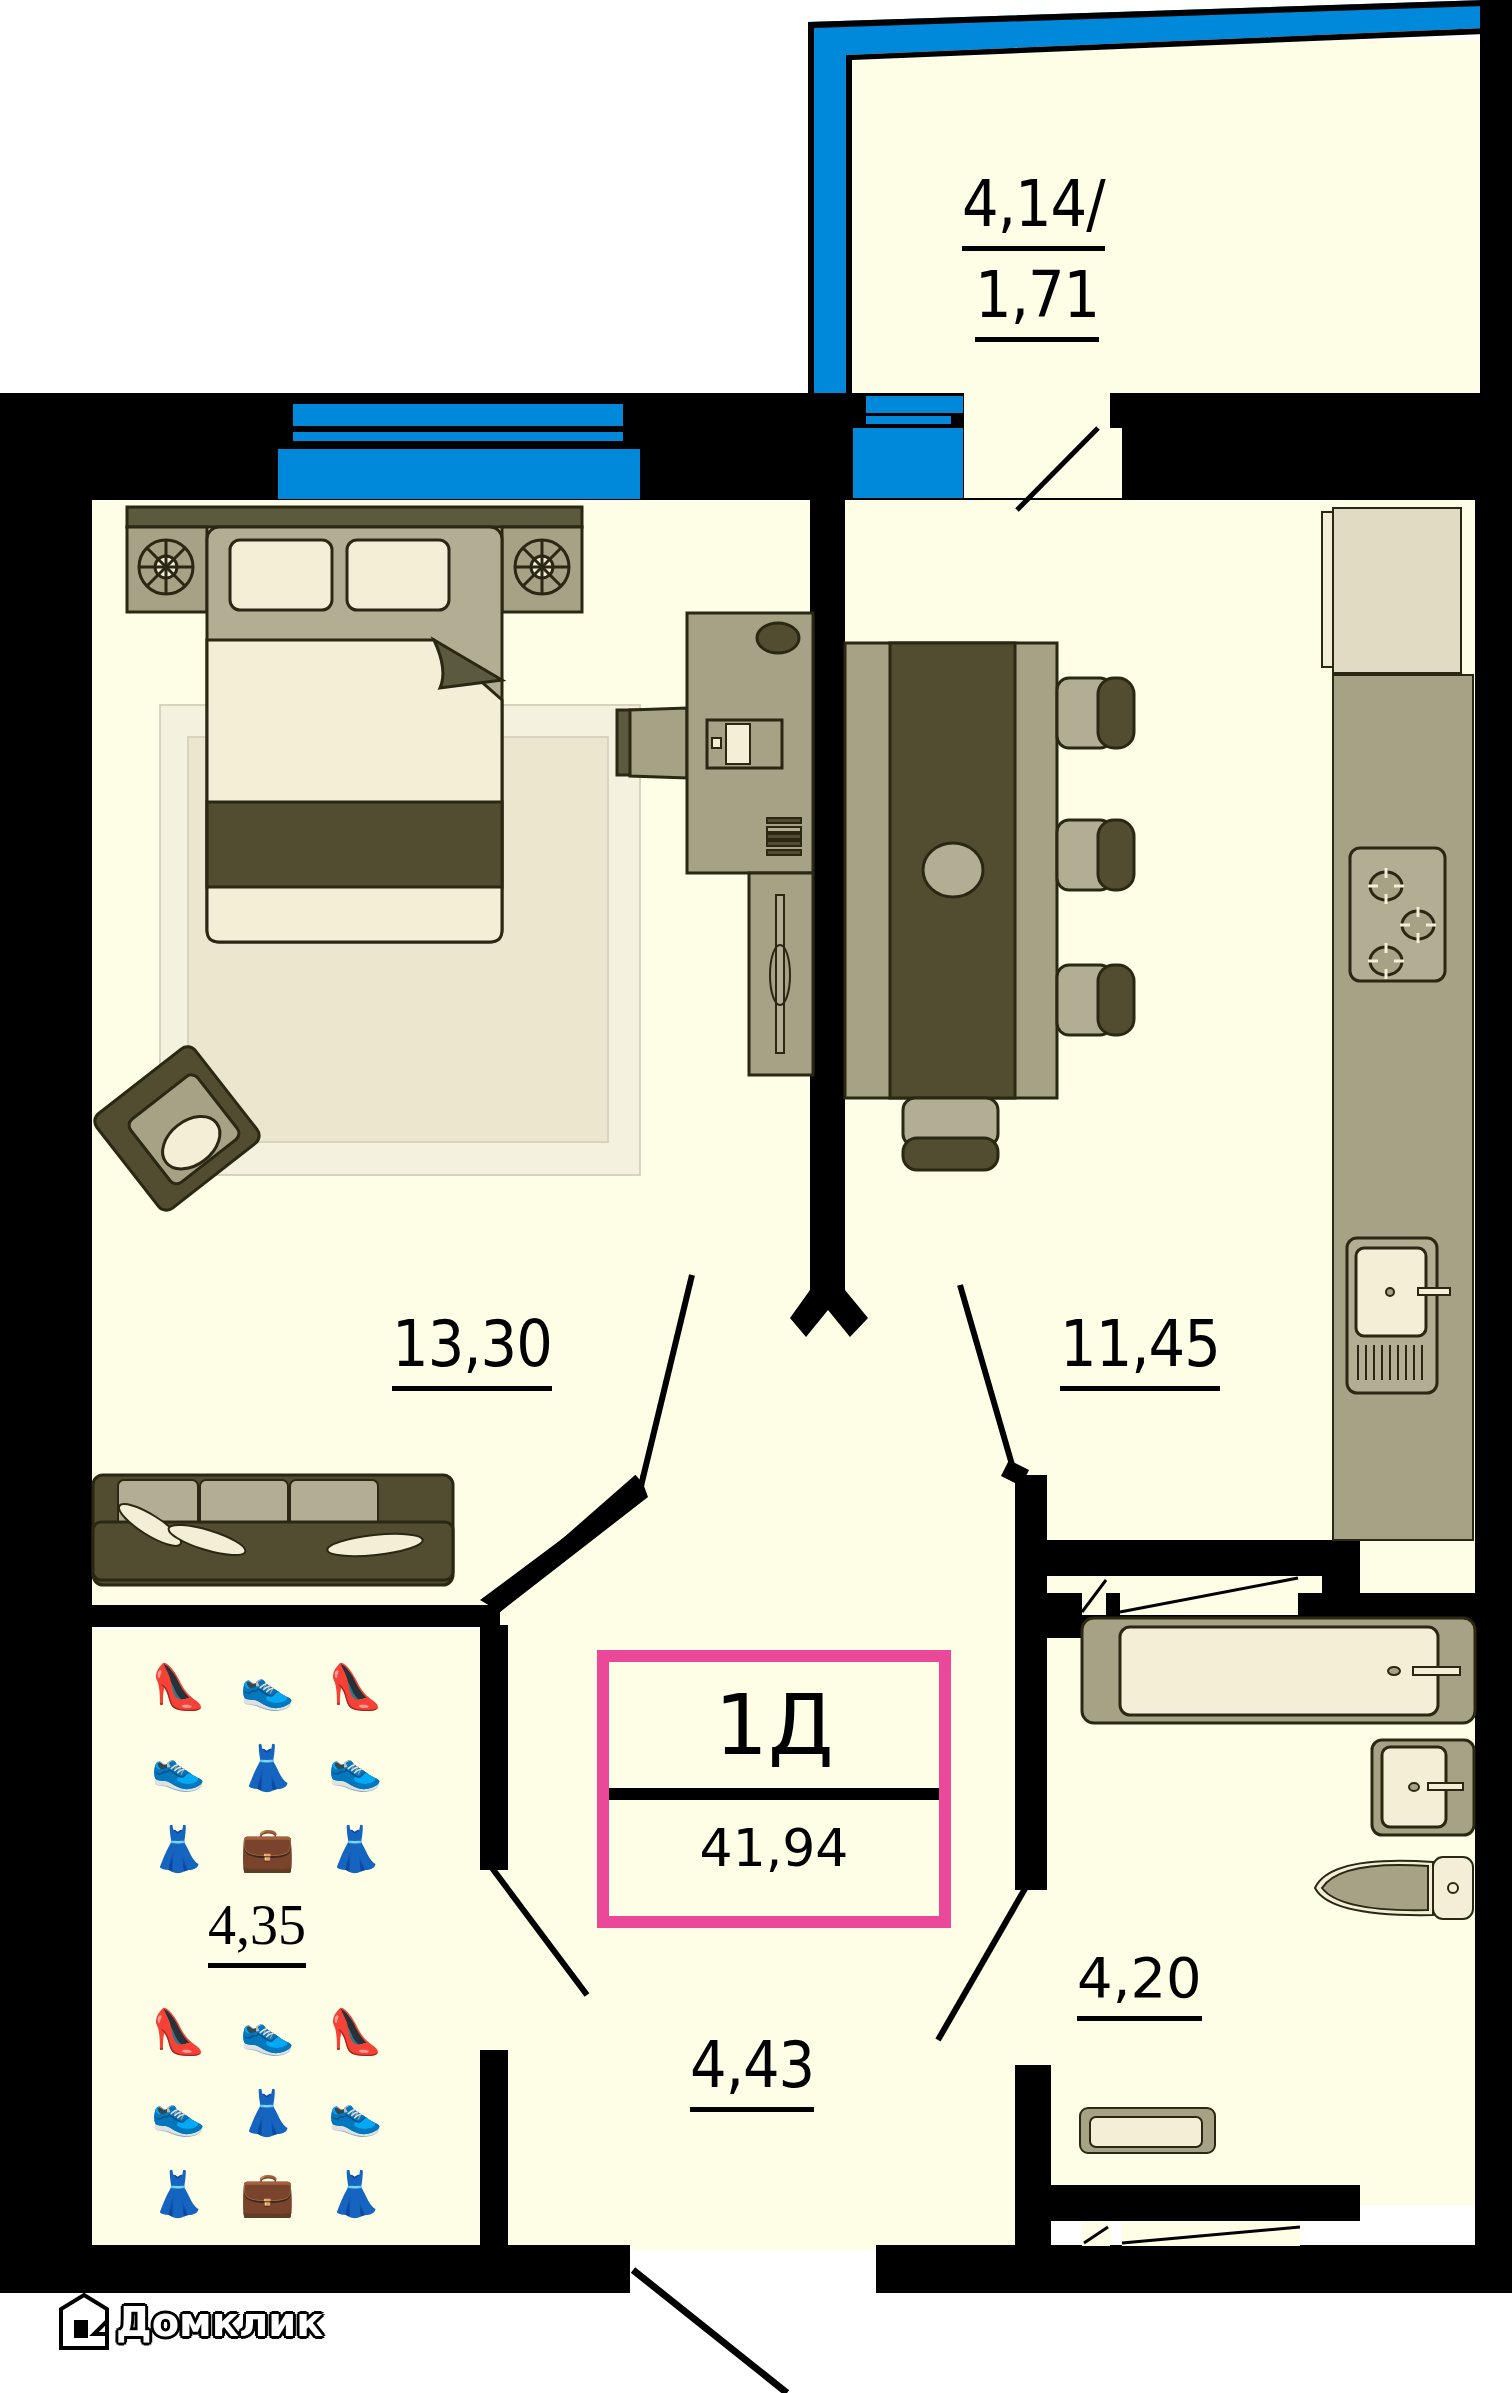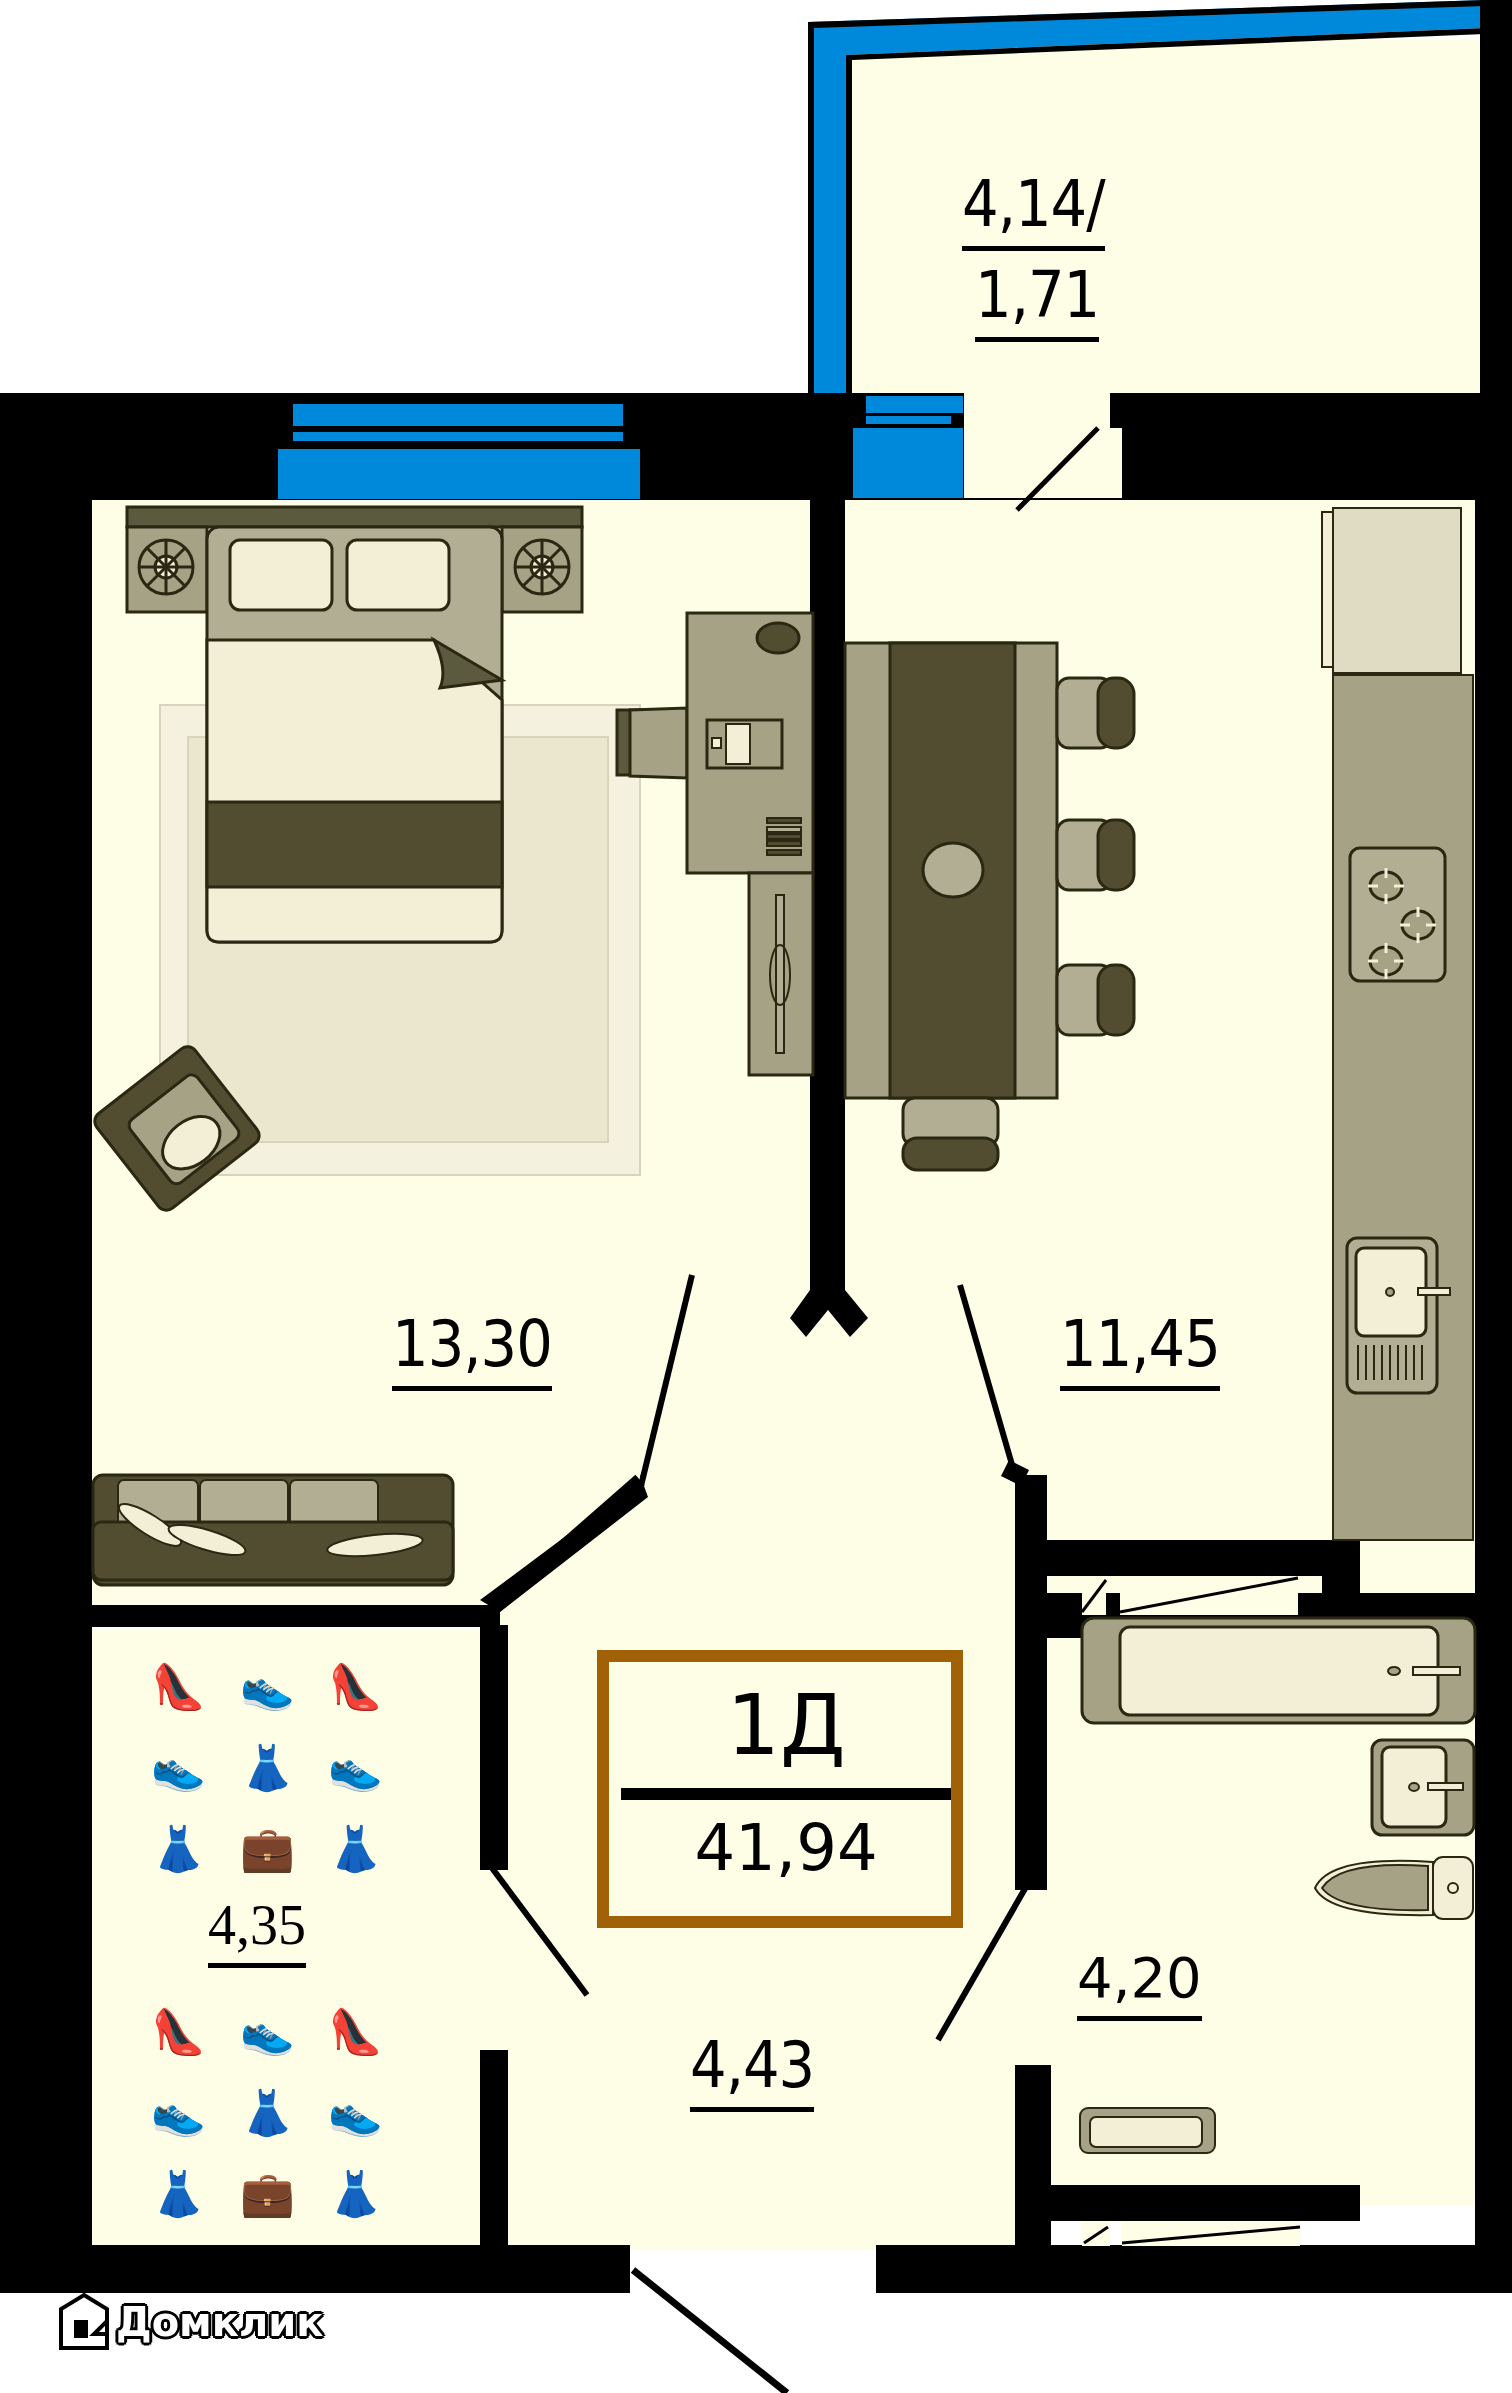--- a/index.html
+++ b/index.html
@@ -4,21 +4,21 @@
 <style>
   html,body{margin:0;padding:0;}
   body{width:1512px;height:2393px;background:#ffffff;position:relative;overflow:hidden;font-family:"DejaVu Sans",sans-serif;}
   .abs{position:absolute;}
   .wall{position:absolute;background:#000;}
   .floor{position:absolute;background:#fefde6;}
   .blue{position:absolute;background:#0089db;}
   .label{position:absolute;font-family:"DejaVu Sans Condensed","DejaVu Sans",sans-serif;font-size:64px;color:#000;line-height:1;letter-spacing:-1px;border-bottom:5px solid #000;padding-bottom:10px;white-space:nowrap;}
   .label.wide{font-family:"DejaVu Sans",sans-serif;letter-spacing:0;}
   svg{position:absolute;left:0;top:0;}
-  .box{position:absolute;border:12px solid #a16207;background:#fefde6;padding-left:12px;}
+  .box{position:absolute;border:12px solid #ec4899;background:#fefde6;}
   .box .row{display:flex;align-items:center;justify-content:center;font-family:"DejaVu Sans",sans-serif;color:#000;}
   .logo{position:absolute;display:flex;align-items:center;gap:6px;}
   .logo-text{font-family:"DejaVu Sans",sans-serif;font-weight:bold;font-size:40px;color:#fff;
     text-shadow:-2px -2px 0 #000,2px -2px 0 #000,-2px 2px 0 #000,2px 2px 0 #000,0 3px 0 #000,3px 0 0 #000,-3px 0 0 #000,0 -3px 0 #000;}
 </style>
 </head>
 <body>
 
 <div class="floor" style="left:830px;top:40px;width:655px;height:355px;"></div>
 <svg width="1512" height="2393">
@@ -263,21 +263,21 @@
 <div class="label" style="left:962px;top:172px;">4,14/</div>
 <div class="label" style="left:975px;top:263px;">1,71</div>
 <div class="label" style="left:392px;top:1312px;">13,30</div>
 <div class="label" style="left:1060px;top:1312px;">11,45</div>
 <div class="label wide" style="left:208px;top:1897px;font-size:56px;font-family:Liberation Serif, serif;">4,35</div>
 <div class="label" style="left:690px;top:2033px;">4,43</div>
 <div class="label wide" style="left:1077px;top:1950px;font-size:56px;">4,20</div>
 
 <div class="box" style="left:597px;top:1650px;width:330px;height:254px;">
   <div class="row" style="height:126px;font-size:84px;border-bottom:12px solid #000;">1Д</div>
-  <div class="row" style="height:96px;font-size:64px;text-align:right;">41,94</div>
+  <div class="row" style="height:96px;font-size:52px;text-align:right;">41,94</div>
 </div>
 
 <div class="logo" style="left:58px;top:2292px;align-items:center;">
   <svg width="52" height="60" viewBox="0 0 52 60" style="position:static;">
     <path d="M26,3 L49,17 L49,42 L36,42 L49,29 L49,56 L3,56 L3,17 Z" fill="#fff" stroke="#000" stroke-width="4"></path>
     <path d="M16,28 L30,28 L30,46 L16,46 Z" fill="#000"></path>
   </svg>
   <span class="logo-text">Домклик</span>
 </div>
 

